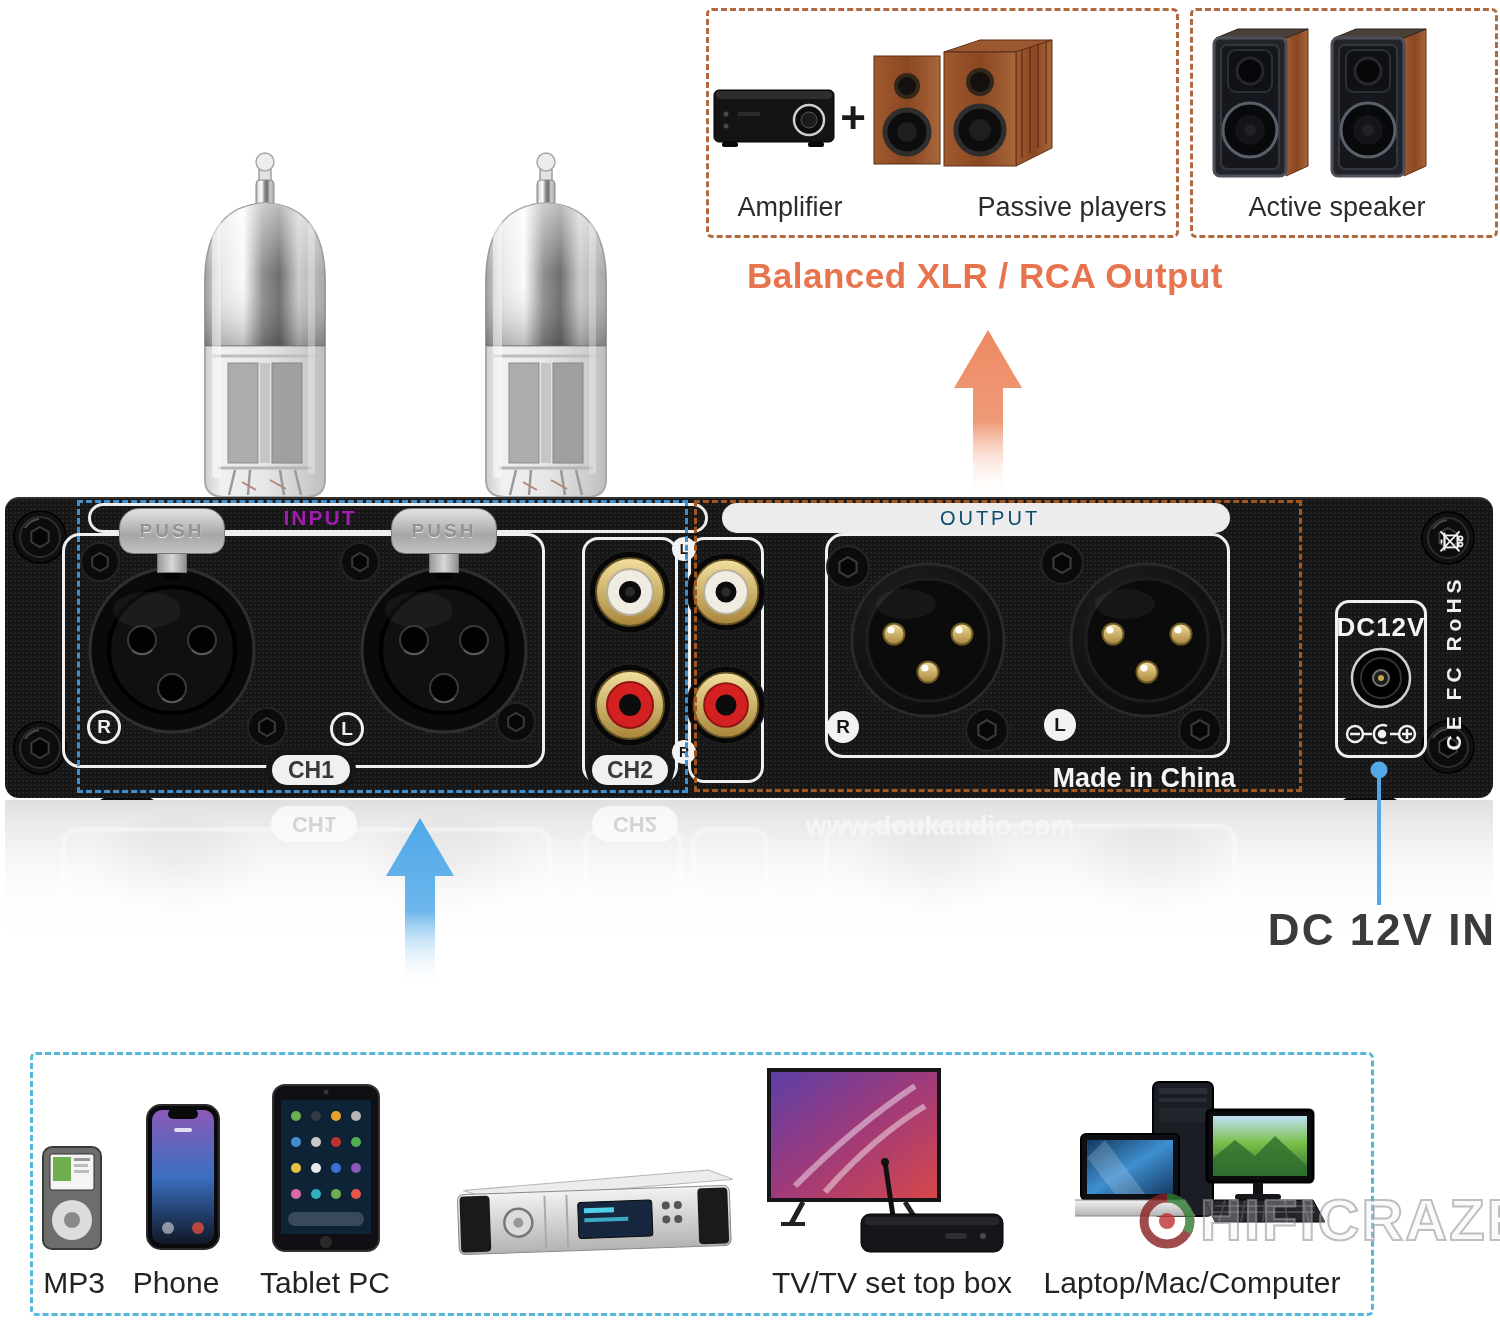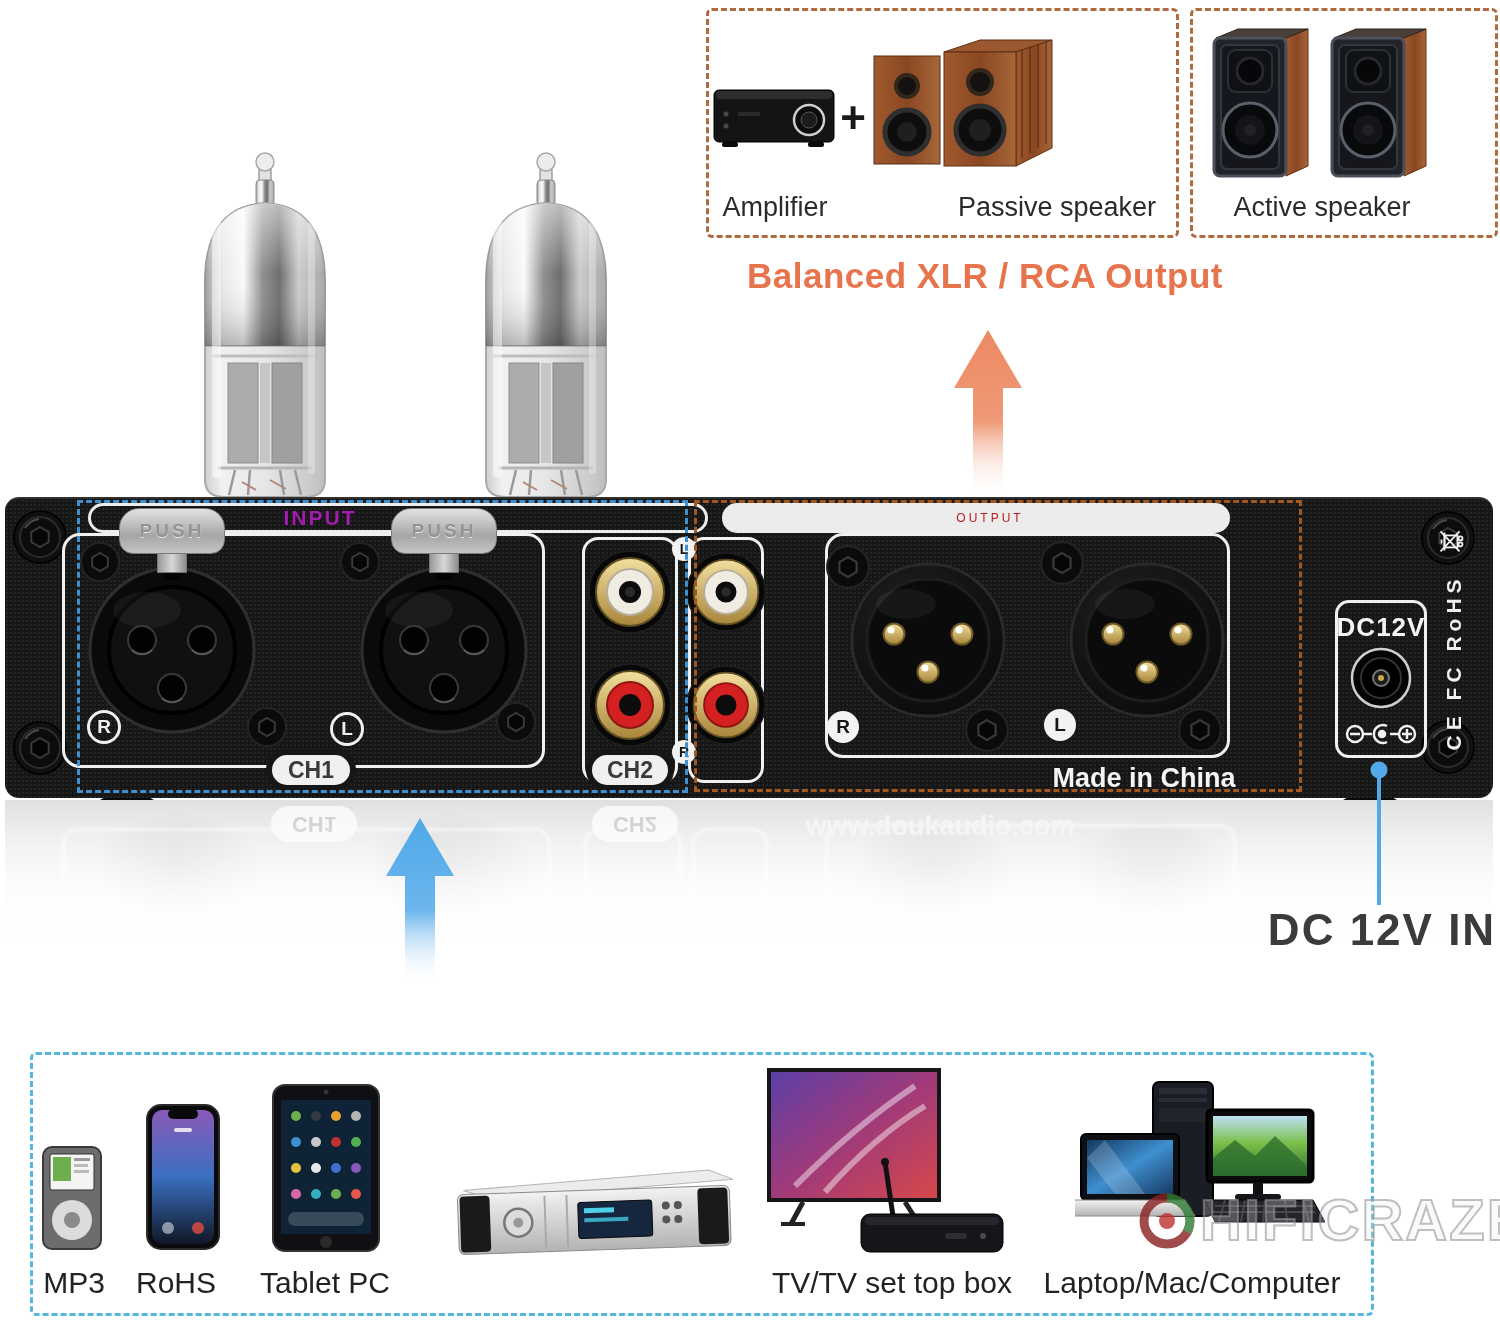--- a/index.html
+++ b/index.html
@@ -10,34 +10,34 @@
   .dash-brown{border:3px dashed var(--dash_brown);border-radius:6px;}
   .dash-blue{border:3px dashed var(--dash_blue);border-radius:6px;}
   
   .heading{position:absolute;transform:translate(-50%,-50%);font-weight:bold;font-size:35px;
            white-space:nowrap;letter-spacing:.5px;}
   .h-orange{color:var(--accent_orange);}
   .h-blue{color:var(--accent_blue);}
   .dc-label{position:absolute;transform:translate(-50%,-50%);font-weight:bold;font-size:44px;
             color:#3b3b3b;letter-spacing:2px;white-space:nowrap;}
   
-  .cap{position:absolute;transform:translateX(-50%);font-size:27px;color:#2b2b2b;white-space:nowrap;}
+  .cap{position:absolute;transform:translateX(-50%);font-size:27px;color:#2b2b2b;white-space:nowrap;margin-left:15px;}
   .cap2{position:absolute;transform:translateX(-50%);font-size:30px;color:#222;white-space:nowrap;}
   .plus{position:absolute;transform:translate(-50%,-50%);font-size:44px;font-weight:bold;color:#1a1a1a;}
   
   .panel{position:absolute;left:5px;top:497px;width:1488px;height:301px;border-radius:14px;
          background-color:#161616;
          background-image:radial-gradient(rgba(255,255,255,0.06) 1px,transparent 1.2px);
          background-size:4px 4px;border-top:2px solid #303030;box-sizing:border-box;}
   .inbar{position:absolute;left:88px;top:503px;width:620px;height:30px;border:3px solid #ececec;
          border-radius:16px;box-sizing:border-box;}
   .outbar{position:absolute;left:722px;top:503px;width:508px;height:30px;background:#ececec;border-radius:16px;}
   .inbar-txt{position:absolute;transform:translate(-50%,-50%);color:#a21caf;font-weight:bold;
              font-size:21px;letter-spacing:2px;}
-  .outbar-txt{position:absolute;transform:translate(-50%,-50%);color:#b91c1c;font-size:12px;letter-spacing:3px;}
+  .outbar-txt{position:absolute;transform:translate(-50%,-50%);color:#0c4a6e;font-size:20px;letter-spacing:3px;}
   .wbox{position:absolute;border:3px solid #f0f0f0;border-radius:18px;box-sizing:border-box;}
   .dash-in{position:absolute;left:77px;top:500px;width:611px;height:293px;
            border:3px dashed var(--panel_dash_blue);box-sizing:border-box;}
   .dash-out{position:absolute;left:694px;top:500px;width:608px;height:292px;
             border:3px dashed var(--panel_dash_orange);box-sizing:border-box;}
   .pushtab{position:absolute;width:106px;height:46px;border-radius:20px 20px 14px 14px;
            background:linear-gradient(180deg,#e2e2e2,#a6a6a6 60%,#c4c4c4);border:1px solid #7d7d7d;
            box-sizing:border-box;text-align:center;line-height:44px;font-weight:bold;font-size:19px;
            letter-spacing:3px;color:#939393;text-shadow:0 1px 0 #e8e8e8;}
   .pushstem{position:absolute;width:30px;height:20px;background:linear-gradient(90deg,#9a9a9a,#d8d8d8,#8f8f8f);
@@ -247,21 +247,21 @@
     <rect x="72" y="14" width="72" height="114" fill="url(#wood)" stroke="#5d2f14"></rect>
     <circle cx="35" cy="48" r="11" fill="#14110e" stroke="#33271c" stroke-width="4"></circle>
     <circle cx="108" cy="44" r="12" fill="#14110e" stroke="#33271c" stroke-width="4"></circle>
     <circle cx="35" cy="94" r="22" fill="#0d0d0d" stroke="#2e2e2e" stroke-width="5"></circle>
     <circle cx="35" cy="94" r="10" fill="#1f1f1f"></circle>
     <circle cx="108" cy="92" r="24" fill="#0d0d0d" stroke="#2e2e2e" stroke-width="5"></circle>
     <circle cx="108" cy="92" r="11" fill="#1f1f1f"></circle>
   </svg>
 
   <span class="cap" style="left:775px;top:192px;">Amplifier</span>
-  <span class="cap" style="left:1057px;top:192px;">Passive speaker</span>
+  <span class="cap" style="left:1057px;top:192px;">Passive players</span>
 
   <div class="abs dash-brown" style="left:1190px;top:8px;width:302px;height:224px;"></div>
   <svg class="abs" style="left:1208px;top:26px;" width="106" height="154">
     <use href="#speakerA"></use>
     </svg>
   <svg class="abs" style="left:1326px;top:26px;" width="106" height="154">
     <use href="#speakerA"></use>
     </svg>
   <span class="cap" style="left:1322px;top:192px;">Active speaker</span>
 
@@ -533,21 +533,21 @@
     <rect x="160" y="116" width="46" height="6" rx="3" fill="#16161a"></rect>
     <polygon points="130,122 238,122 250,144 140,144" fill="#23252b" stroke="#000"></polygon>
     <path d="M140,128 h100 M136,134 h104 M150,122 l-6,22 M170,122 l-4,22 M190,122 l-2,22 M210,122 l2,22 M228,122 l6,22" stroke="rgba(255,255,255,.16)" stroke-width="2" fill="none"></path>
     <rect x="6" y="56" width="98" height="66" rx="5" fill="#0d0f14" stroke="#000" stroke-width="2"></rect>
     <rect x="12" y="62" width="86" height="54" fill="url(#win)"></rect>
     <path d="M30,62 L70,116 L40,116 L12,80 Z" fill="rgba(255,255,255,.18)"></path>
     <polygon points="0,122 110,122 120,138 -8,138" fill="url(#silver)" stroke="#8a8a8a"></polygon>
   </svg>
 
   <span class="cap2" style="left:74px;top:1266px;">MP3</span>
-  <span class="cap2" style="left:176px;top:1266px;">RoHS</span>
+  <span class="cap2" style="left:176px;top:1266px;">Phone</span>
   <span class="cap2" style="left:325px;top:1266px;">Tablet PC</span>
   <span class="cap2" style="left:892px;top:1266px;">TV/TV set top box</span>
   <span class="cap2" style="left:1192px;top:1266px;">Laptop/Mac/Computer</span>
 
   <svg class="abs" style="left:1138px;top:1192px;opacity:.8;" width="58" height="58">
     <circle cx="29" cy="29" r="23" fill="none" stroke="#8a2020" stroke-width="9"></circle>
     <path d="M29,6 a23,23 0 0,1 20,34" fill="none" stroke="#2e7d32" stroke-width="9"></path>
     <circle cx="29" cy="29" r="8" fill="#c03030"></circle>
   </svg>
   <span class="wm-text" style="left:1200px;top:1186px;">HIFICRAZE</span>

